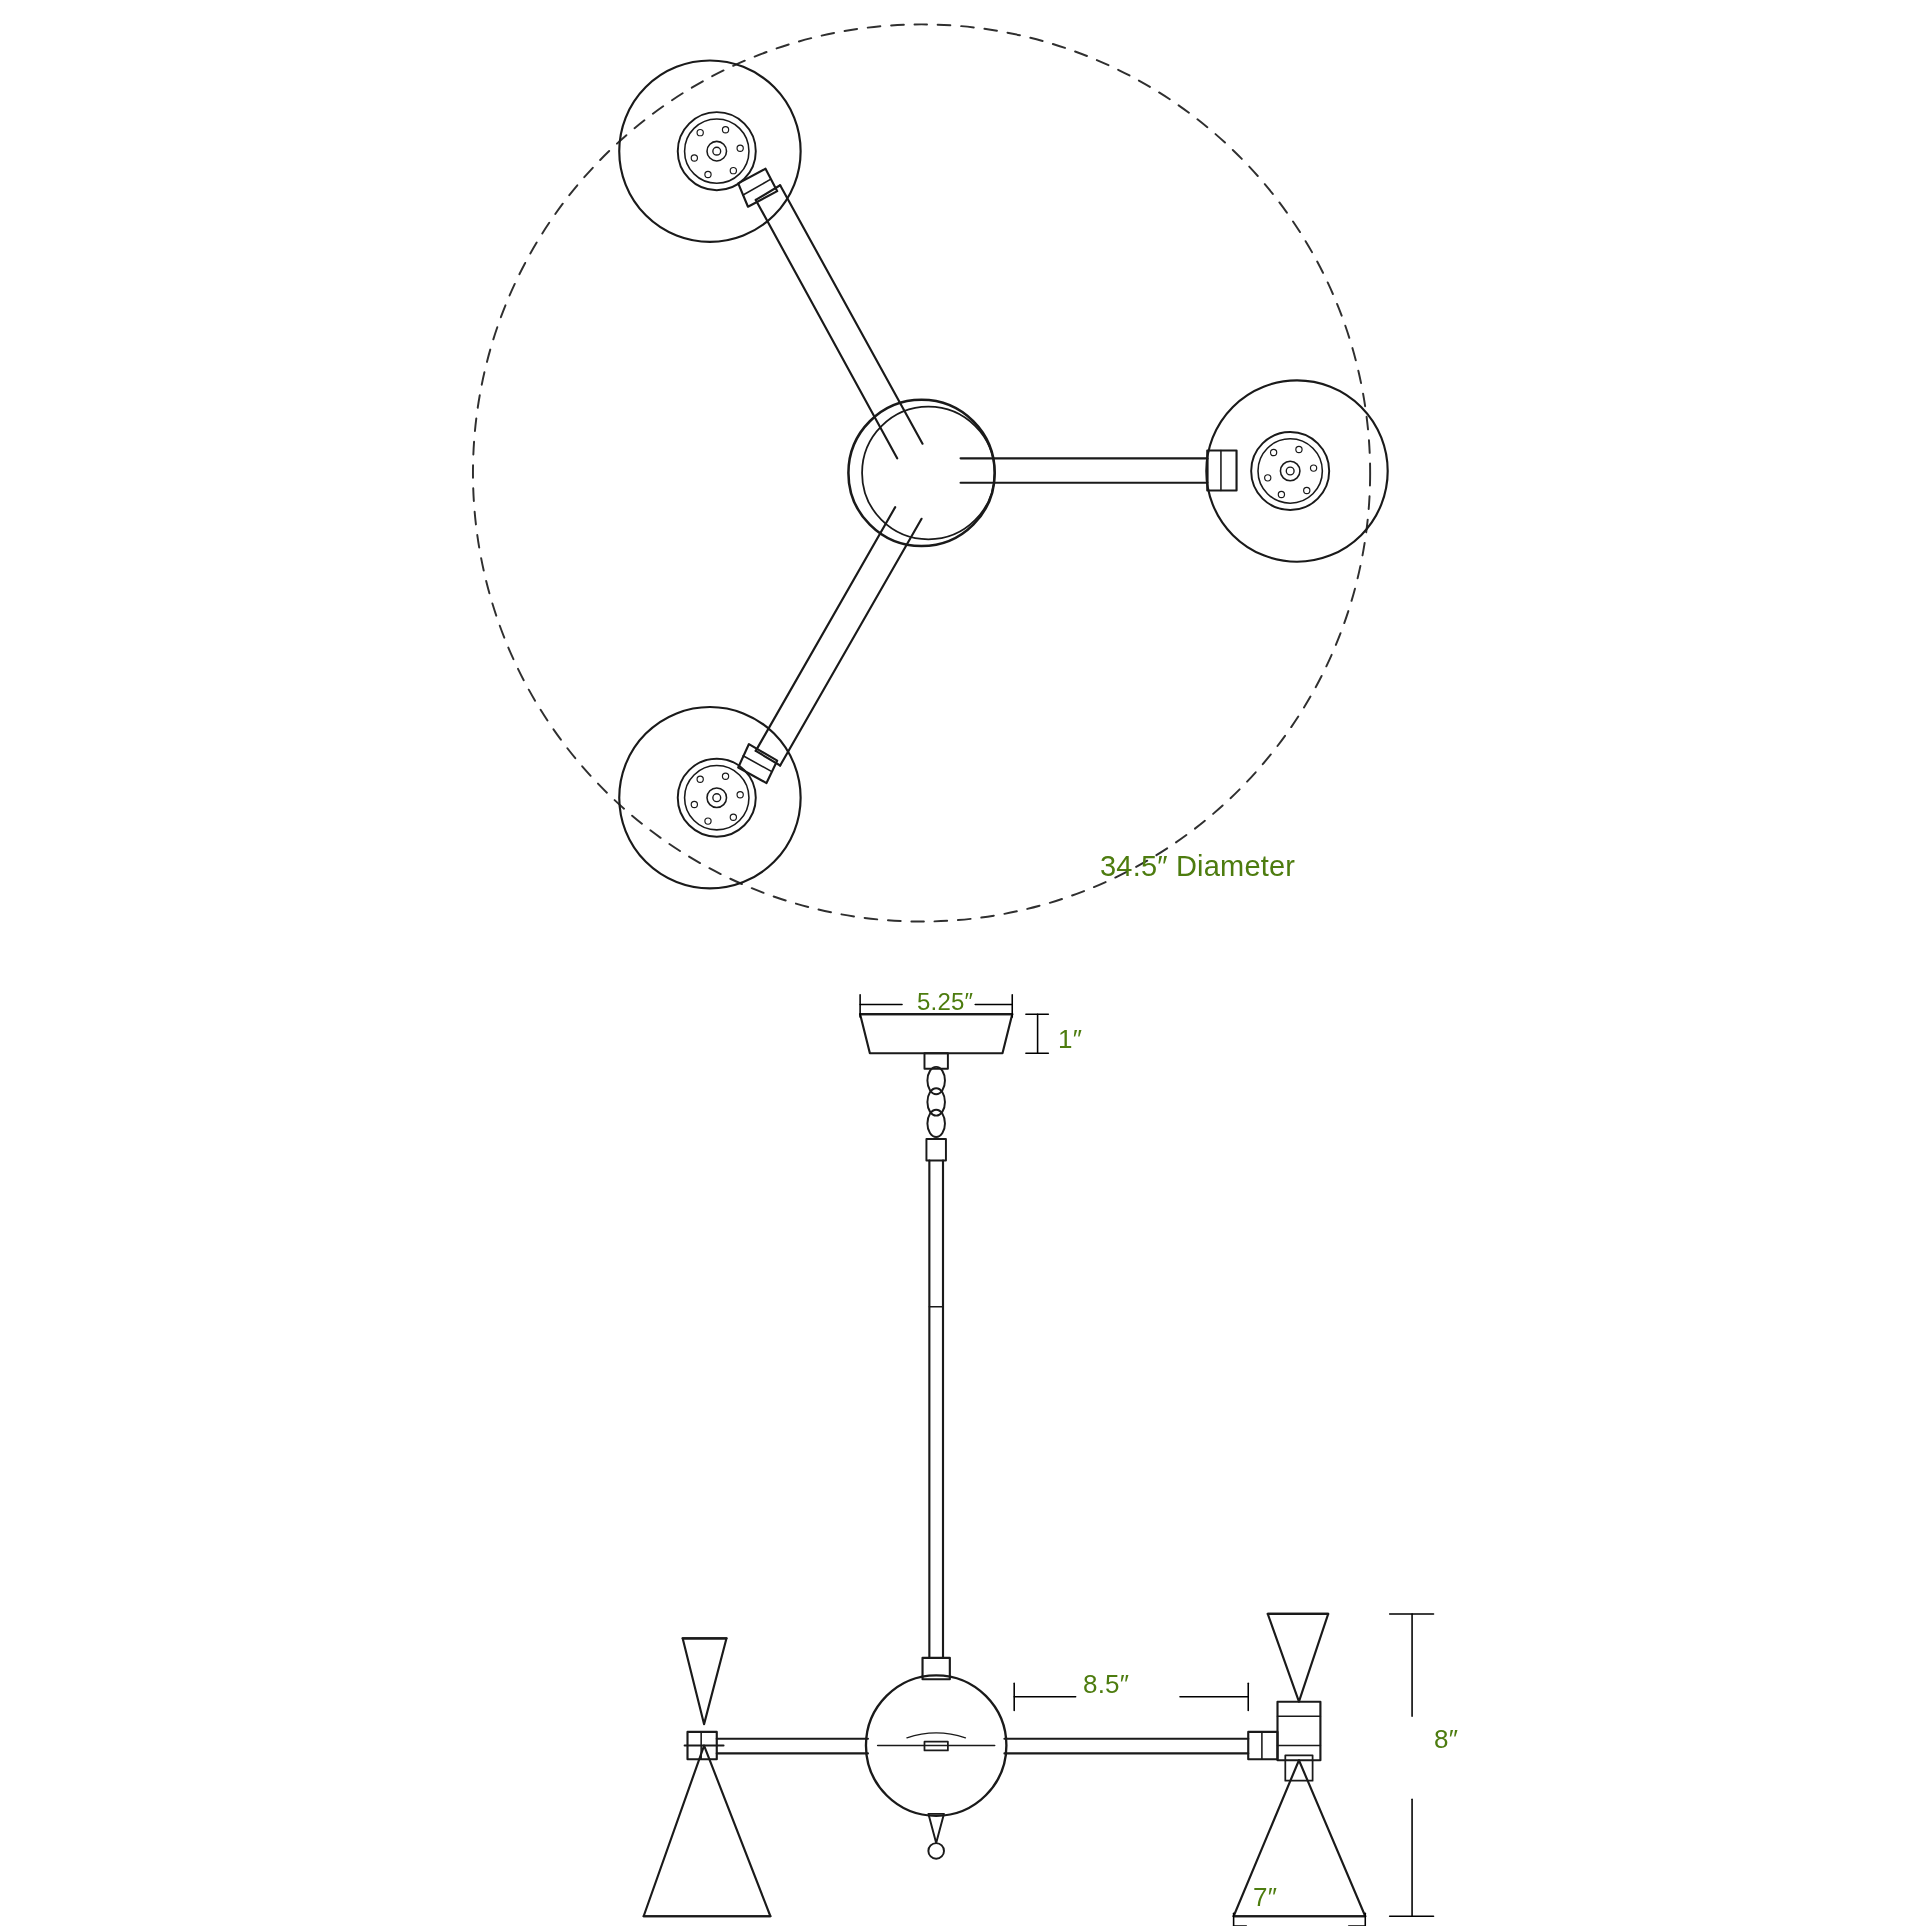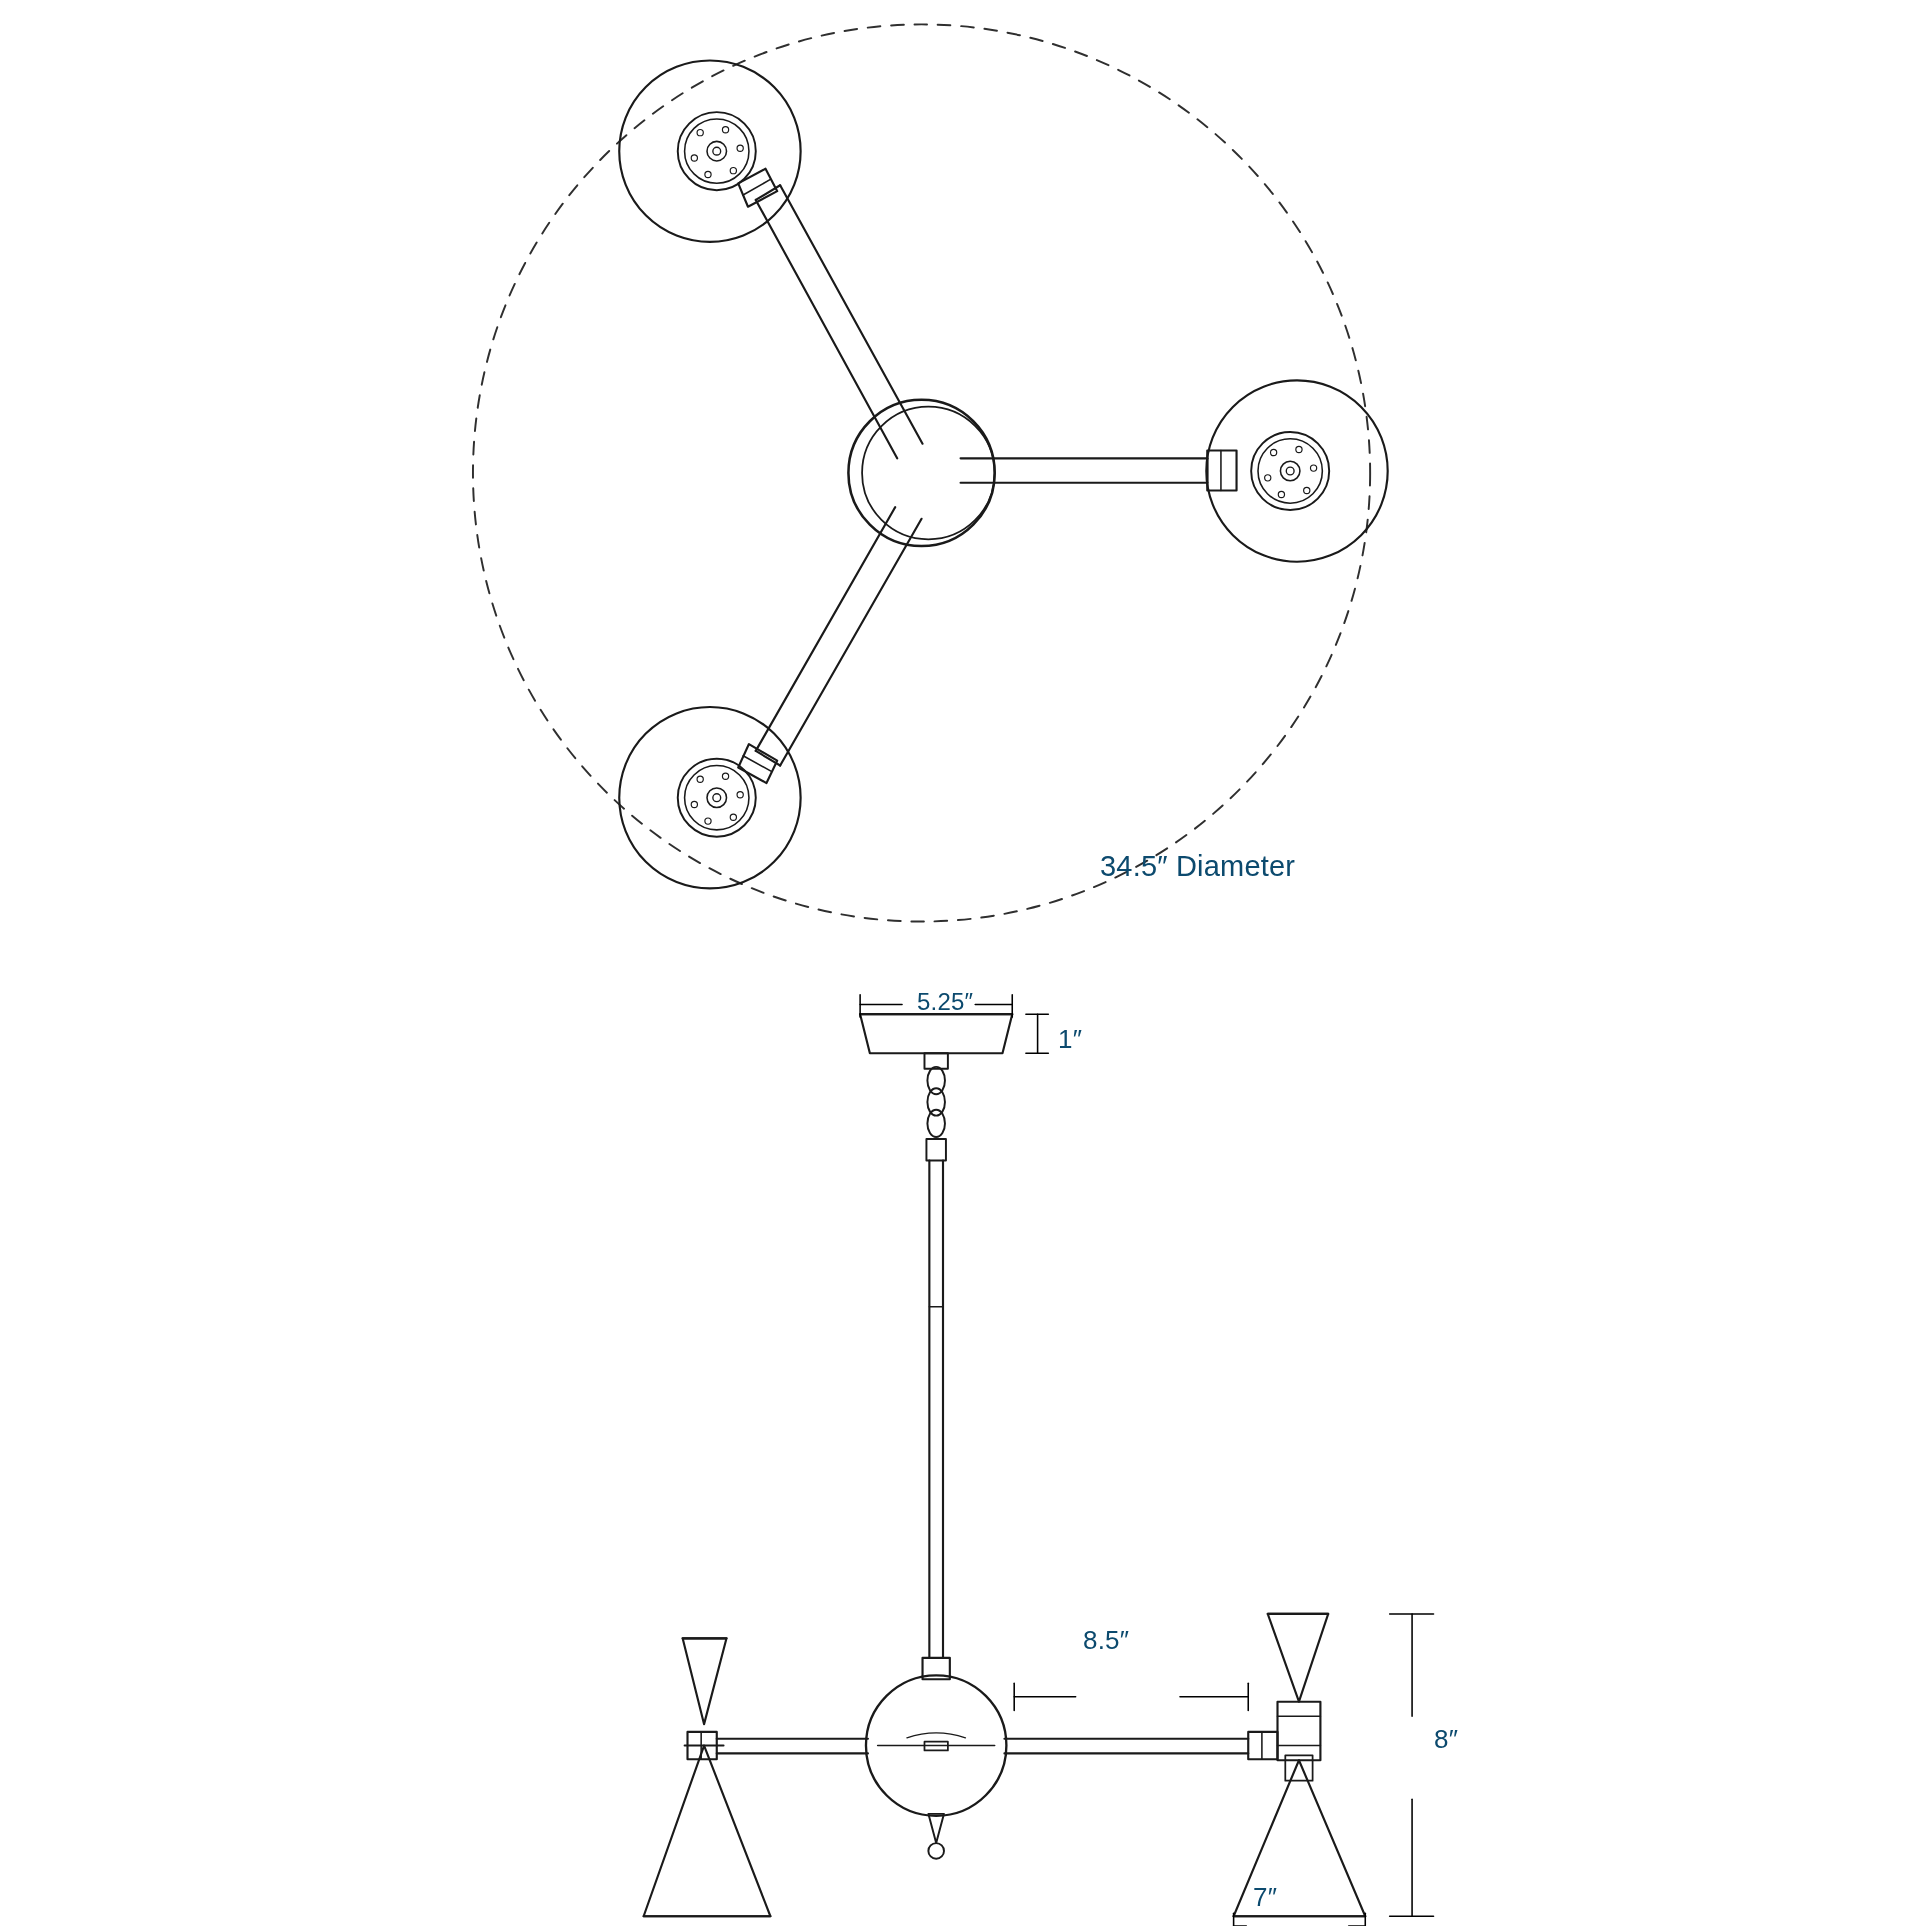--- a/index.html
+++ b/index.html
@@ -26,42 +26,42 @@
     position: absolute;
     left: 0;
     top: 0;
     width: 1926px;
     height: 1926px;
     display: block;
   }
   .dim-label {
     position: absolute;
     font-family: "Liberation Sans", sans-serif;
-    color: #0c4a6e;
+    color: #4d7c0f;
     white-space: nowrap;
     letter-spacing: 0.2px;
   }
   #label-diameter {
     left: 1100px;
     top: 850px;
     font-size: 29px;
   }
   #label-canopy-width {
     left: 917px;
     top: 988px;
     font-size: 24px;
   }
   #label-canopy-height {
     left: 1058px;
     top: 1024px;
     font-size: 26px;
   }
   #label-arm {
     left: 1083px;
-    top: 1625px;
+    top: 1669px;
     font-size: 26px;
   }
   #label-shade-height {
     left: 1434px;
     top: 1724px;
     font-size: 26px;
   }
   #label-shade-width {
     left: 1253px;
     top: 1882px;

